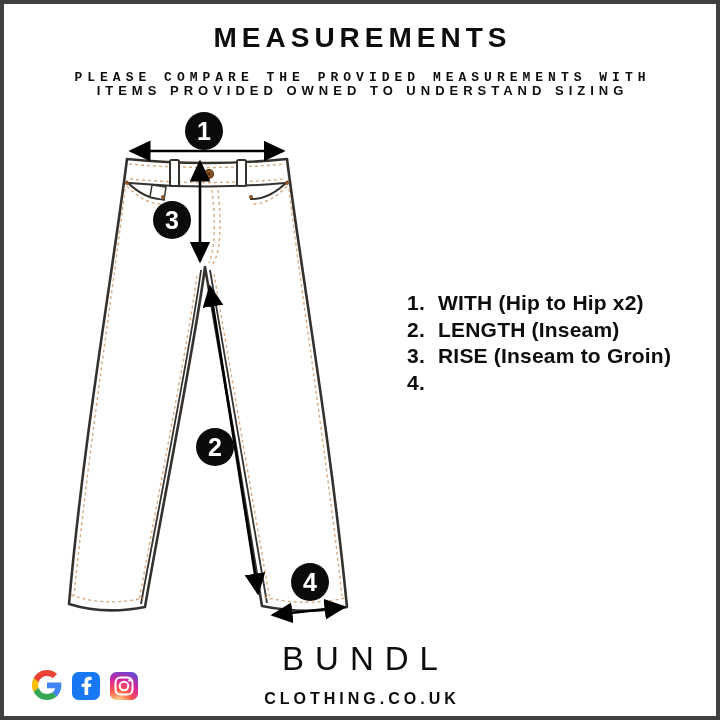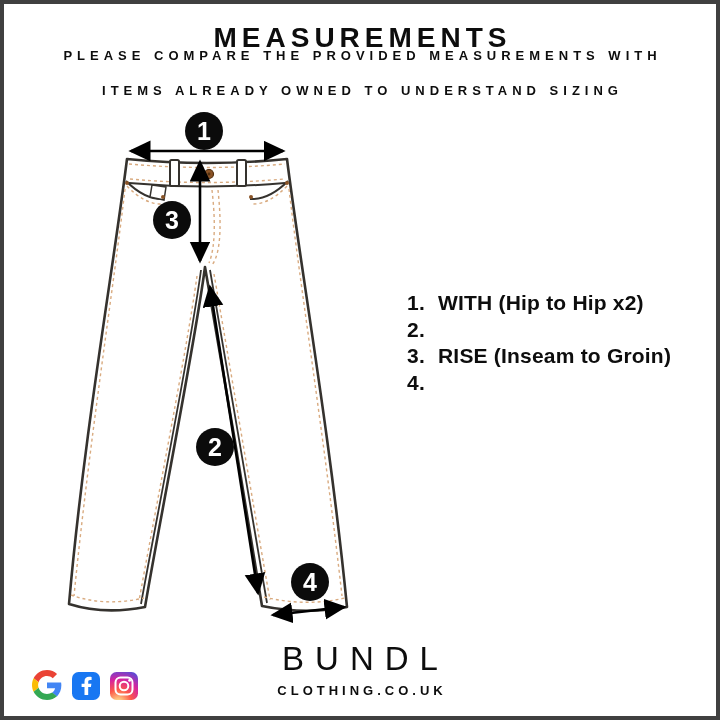--- a/index.html
+++ b/index.html
@@ -10,47 +10,47 @@
   }
   .abs{position:absolute;}
   .page-title{
     top:18px;left:0;right:0;text-align:center;
     font-size:28px;font-weight:bold;letter-spacing:5px;text-indent:5px;
   }
   .subtitle{
     left:0;right:0;text-align:center;font-size:13px;font-weight:bold;
     letter-spacing:5px;text-indent:5px;white-space:nowrap;
   }
-  .subtitle.l1{top:44px;}
+  .subtitle.l1{top:66px;font-family:Liberation Mono, monospace;}
   .subtitle.l2{top:79px;}
   .legend{left:403px;top:287px;}
   .legend-row{display:flex;align-items:baseline;height:26.5px;
     font-size:21px;font-weight:bold;letter-spacing:0.2px;white-space:nowrap;}
   .legend-num{width:31px;flex:0 0 31px;}
   .brand{left:0;right:0;top:638px;text-align:center;}
   .brand-name{font-size:33px;font-weight:normal;letter-spacing:11px;text-indent:11px;line-height:34px;}
-  .brand-domain{font-size:13px;font-weight:bold;letter-spacing:4px;text-indent:4px;margin-top:7px;text-align:center;}
+  .brand-domain{font-size:16px;font-weight:bold;letter-spacing:4px;text-indent:4px;margin-top:14px;text-align:center;}
   .social{left:28px;top:666px;display:flex;gap:10px;align-items:center;}
   .social-icon{width:30px;height:30px;display:block;}
   .fb-badge{width:28px;height:28px;margin-top:1px;}
   .ig-badge{width:28px;height:28px;margin-top:1px;}
   .trustpilot{left:545px;top:660px;display:flex;align-items:center;}
   .tp-star{width:38px;height:38px;display:block;}
   .tp-word{font-size:29px;font-weight:600;color:#191919;letter-spacing:-0.5px;
     transform:scaleX(0.88);transform-origin:left center;margin-left:5px;white-space:nowrap;}
   svg text.marker-num{font-family:"Liberation Sans",sans-serif;font-size:25px;font-weight:bold;fill:#ffffff;text-anchor:middle;}
 </style>
 </head>
 <body>
 
 <div id="canvas">
 
   <div class="abs page-title">MEASUREMENTS</div>
   <div class="abs subtitle l1">PLEASE COMPARE THE PROVIDED MEASUREMENTS WITH</div>
-  <div class="abs subtitle l2">ITEMS ALREADY OWNED TO UNDERSTAND SIZING</div>
+  <div class="abs subtitle l2">ITEMS PROVIDED OWNED TO UNDERSTAND SIZING</div>
 
   <svg class="abs" style="left:40px;top:100px;" width="330" height="530" viewBox="0 0 330 530">
     <defs>
       <marker id="ah" markerWidth="9" markerHeight="9" refX="7.5" refY="4" orient="auto-start-reverse">
         <path d="M0,0 L8.5,4 L0,8 Z" fill="#000"></path>
       </marker>
     </defs>
 
     <g>
 
@@ -124,20 +124,21 @@
     </g>
   </svg>
 
   <div class="abs legend">
     <div class="legend-row">
       <span class="legend-num">1.</span>
       <span>WITH (Hip to Hip x2)</span>
     </div>
     <div class="legend-row">
       <span class="legend-num">2.</span>
+      <span>LENGTH (Inseam)</span>
     </div>
     <div class="legend-row">
       <span class="legend-num">3.</span>
       <span>RISE (Inseam to Groin)</span>
     </div>
     <div class="legend-row">
       <span class="legend-num">4.</span>
     </div>
   </div>
 

